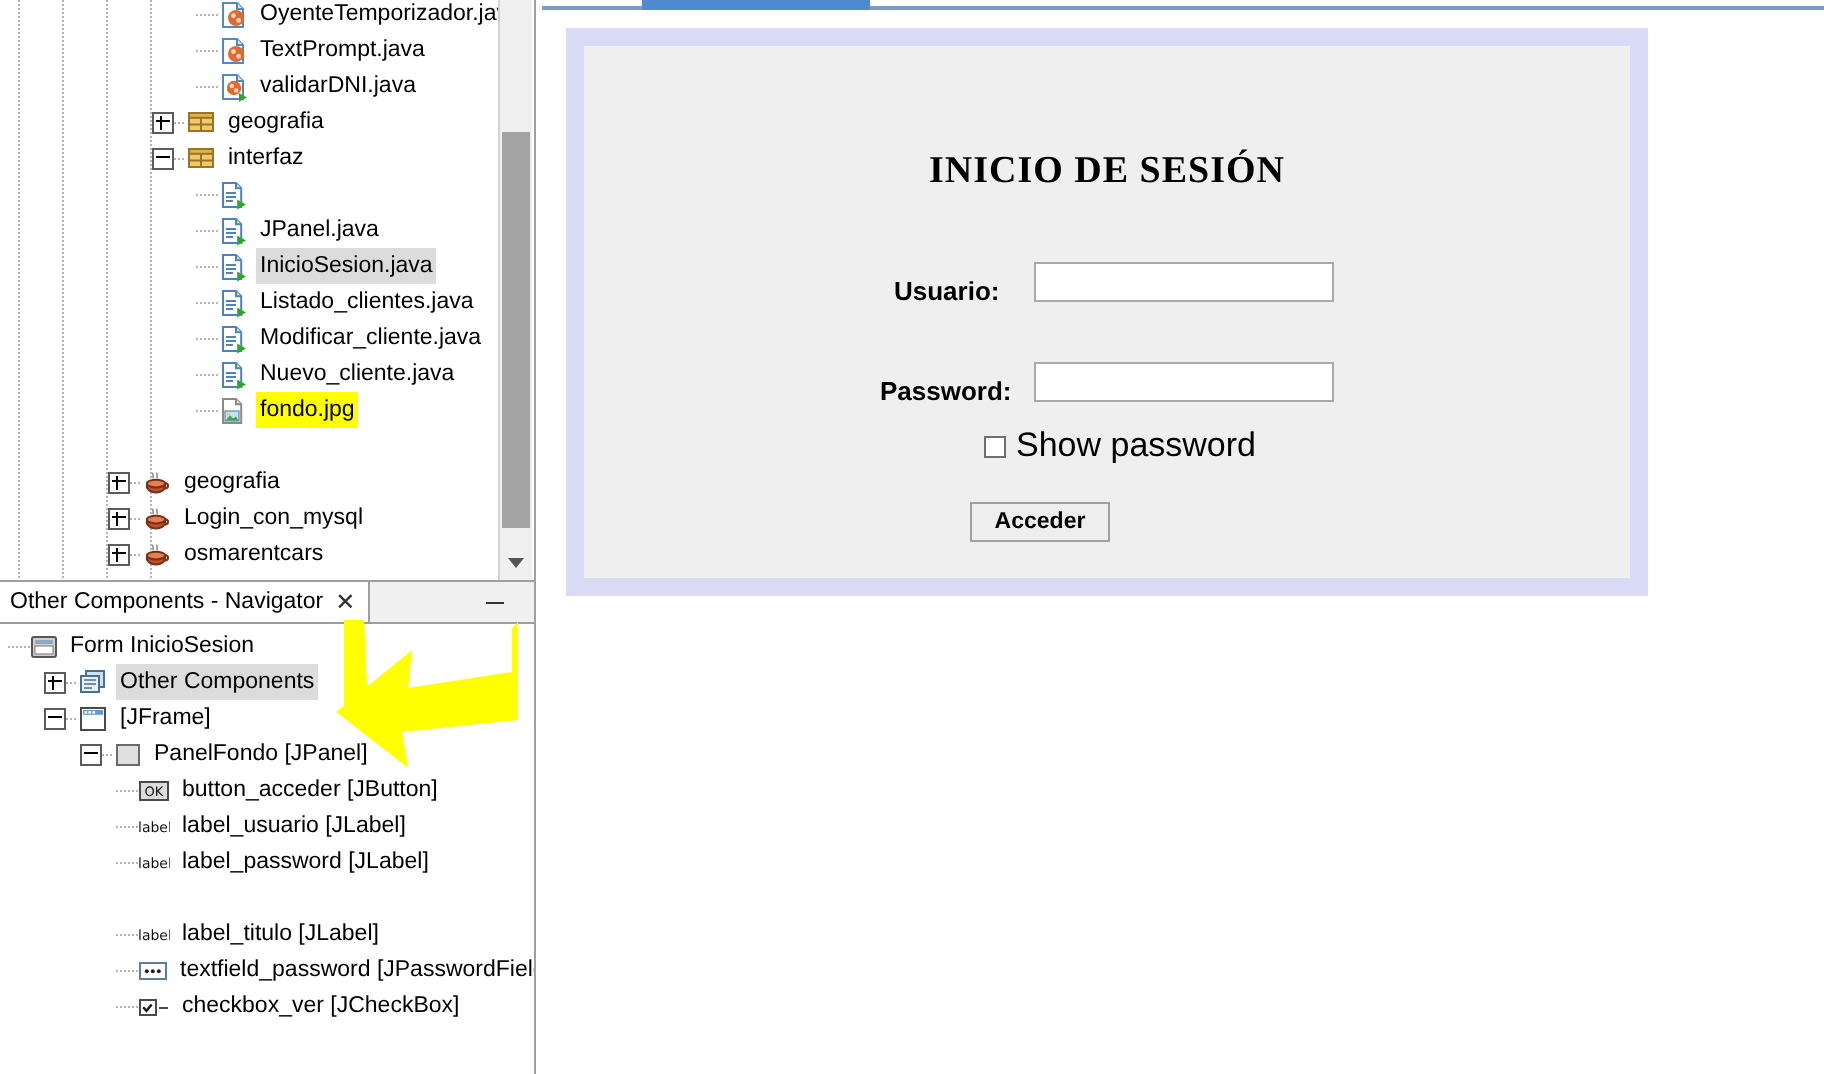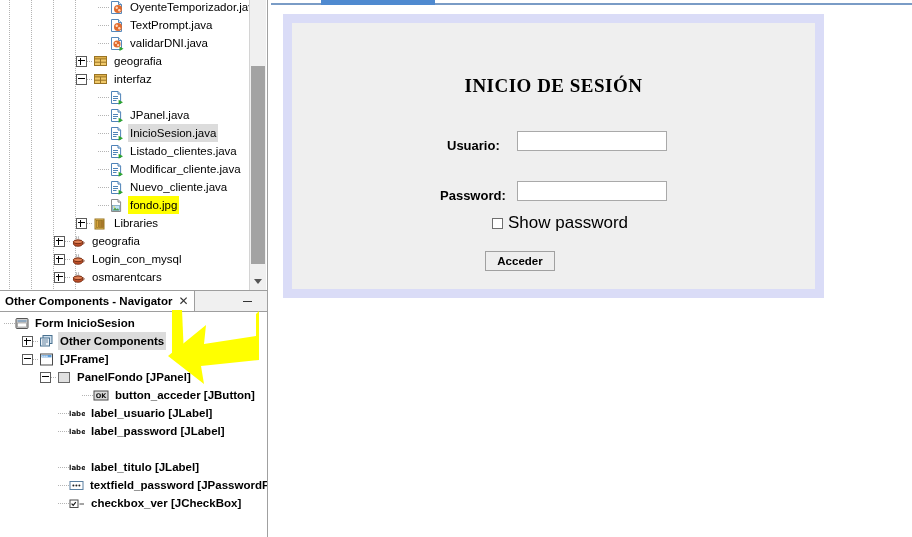--- a/index.html
+++ b/index.html
@@ -104,31 +104,31 @@
     box-sizing:border-box;
     display:flex;align-items:center;
   }
   #nav-tab{
     height:20px;display:flex;align-items:center;gap:6px;
     padding:0 6px 0 5px;
     background:#ffffff;
     border-right:1px solid #9e9e9e;
     box-sizing:border-box;
   }
-  #nav-tab .ttl{font-weight:bold;font-size:11.5px;color:#000;}
+  #nav-tab .ttl{font-weight:normal;font-size:11.5px;color:#000;}
   #nav-tab .close{
     font-size:12px;color:#333;line-height:1;cursor:pointer;
   }
   #nav-min{
     margin-left:auto;width:40px;height:20px;
     display:flex;align-items:center;justify-content:center;
     background:#f0f0f0;
   }
   #nav-min .bar{width:9px;height:1px;background:#333;}
-  #nav-tree{position:absolute;left:0;top:22px;width:268px;height:180px;font-weight:bold;}
+  #nav-tree{position:absolute;left:0;top:22px;width:268px;height:180px;}
 
   
   #yellow-arrow{
     position:absolute;left:160px;top:308px;width:100px;height:82px;
     pointer-events:none;
   }
 
   
   #design-area{
     position:absolute;left:269px;top:0;width:643px;height:537px;
@@ -370,34 +370,20 @@
           <span class="ico" style="margin-right: 4px;">
             <svg width="15" height="15" viewBox="0 0 15 15">
         <path d="M2.5 1.5h6.5l2.6 2.6v9.4h-9.1z" fill="#fff" stroke="#8a8a8a" stroke-width="1"></path>
         <path d="M9 1.5v2.6h2.6" fill="#e3e3e3" stroke="#8a8a8a" stroke-width="1"></path>
         <rect x="3.5" y="7.5" width="7" height="5" fill="#bfe3f5" stroke="#6d9bb5" stroke-width=".7"></rect>
         <path d="M3.8 12.2l2.2-2.6 1.6 1.7 1.3-1.1 1.4 2z" fill="#4f9f4f"></path>
         <circle cx="5.2" cy="9" r=".8" fill="#f2d43c"></circle>
       </svg>
           </span>
           <span class="lbl">fondo.jpg</span>
-        </div>
-        <div class="tnode" style="position: absolute; left: 0px; top: 214px; height: 18px; line-height: 18px;">
-          <span style="display: inline-block; flex: 0 0 auto; width: 76px; height: 1px;"></span>
-          <span class="exp plus"></span>
-          <span class="dots" style="width: 6px;"></span>
-          <span class="ico" style="margin-right: 4px;">
-            <svg width="15" height="15" viewBox="0 0 15 15">
-        <rect x="2" y="3" width="9" height="10" fill="#f2c96b" stroke="#96721f" stroke-width="1"></rect>
-        <rect x="3.5" y="4.5" width="2" height="7" fill="#d9a43c" stroke="#96721f" stroke-width=".7"></rect>
-        <rect x="6" y="4.5" width="2" height="7" fill="#c0893a" stroke="#96721f" stroke-width=".7"></rect>
-        <rect x="8.5" y="4.5" width="2" height="7" fill="#a9742e" stroke="#96721f" stroke-width=".7"></rect>
-      </svg>
-          </span>
-          <span class="lbl">Libraries</span>
         </div>
         <div class="tnode" style="position: absolute; left: 0px; top: 232px; height: 18px; line-height: 18px;">
           <span style="display: inline-block; flex: 0 0 auto; width: 54px; height: 1px;"></span>
           <span class="exp plus"></span>
           <span class="dots" style="width: 6px;"></span>
           <span class="ico" style="margin-right: 4px;">
             <svg width="15" height="14" viewBox="0 0 15 14">
         <ellipse cx="7" cy="9.2" rx="4.6" ry="3" fill="#c0502a" stroke="#7a2f14" stroke-width="1"></ellipse>
         <ellipse cx="7" cy="7.8" rx="4.6" ry="1.9" fill="#e08155" stroke="#7a2f14" stroke-width="1"></ellipse>
         <path d="M11.4 7.6c2.2 0 2.2 2.6 0 2.6" fill="none" stroke="#7a2f14" stroke-width="1"></path>
@@ -497,21 +483,21 @@
           <span style="display: inline-block; flex: 0 0 auto; width: 40px; height: 1px;"></span>
           <span class="exp"></span>
           <span class="dots" style="width: 6px;"></span>
           <span class="ico" style="margin-right: 4px;">
             <svg width="14" height="13" viewBox="0 0 14 13">
         <rect x="1.5" y="1.5" width="11" height="10" fill="#e0e0e0" stroke="#6a6a6a" stroke-width="1"></rect>
       </svg>
           </span>
           <span class="lbl">PanelFondo [JPanel]</span>
         </div>
-        <div class="tnode" style="position: absolute; left: 0px; top: 73px; height: 18px; line-height: 18px; margin-left: 24px;">
+        <div class="tnode" style="position: absolute; left: 0px; top: 73px; height: 18px; line-height: 18px;">
           <span style="display: inline-block; flex: 0 0 auto; width: 58px; height: 1px;"></span>
           <span class="dots" style="width: 11px;"></span>
           <span class="ico" style="margin-right: 4px;">
             <svg width="16" height="11" viewBox="0 0 16 11">
         <rect x="1" y="1" width="14" height="9" fill="#dcdcdc" stroke="#4a4a4a" stroke-width="1"></rect>
         <text x="8" y="8" font-size="6.5" font-family="DejaVu Sans, sans-serif" text-anchor="middle" fill="#111">OK</text>
       </svg>
           </span>
           <span class="lbl">button_acceder [JButton]</span>
         </div>

